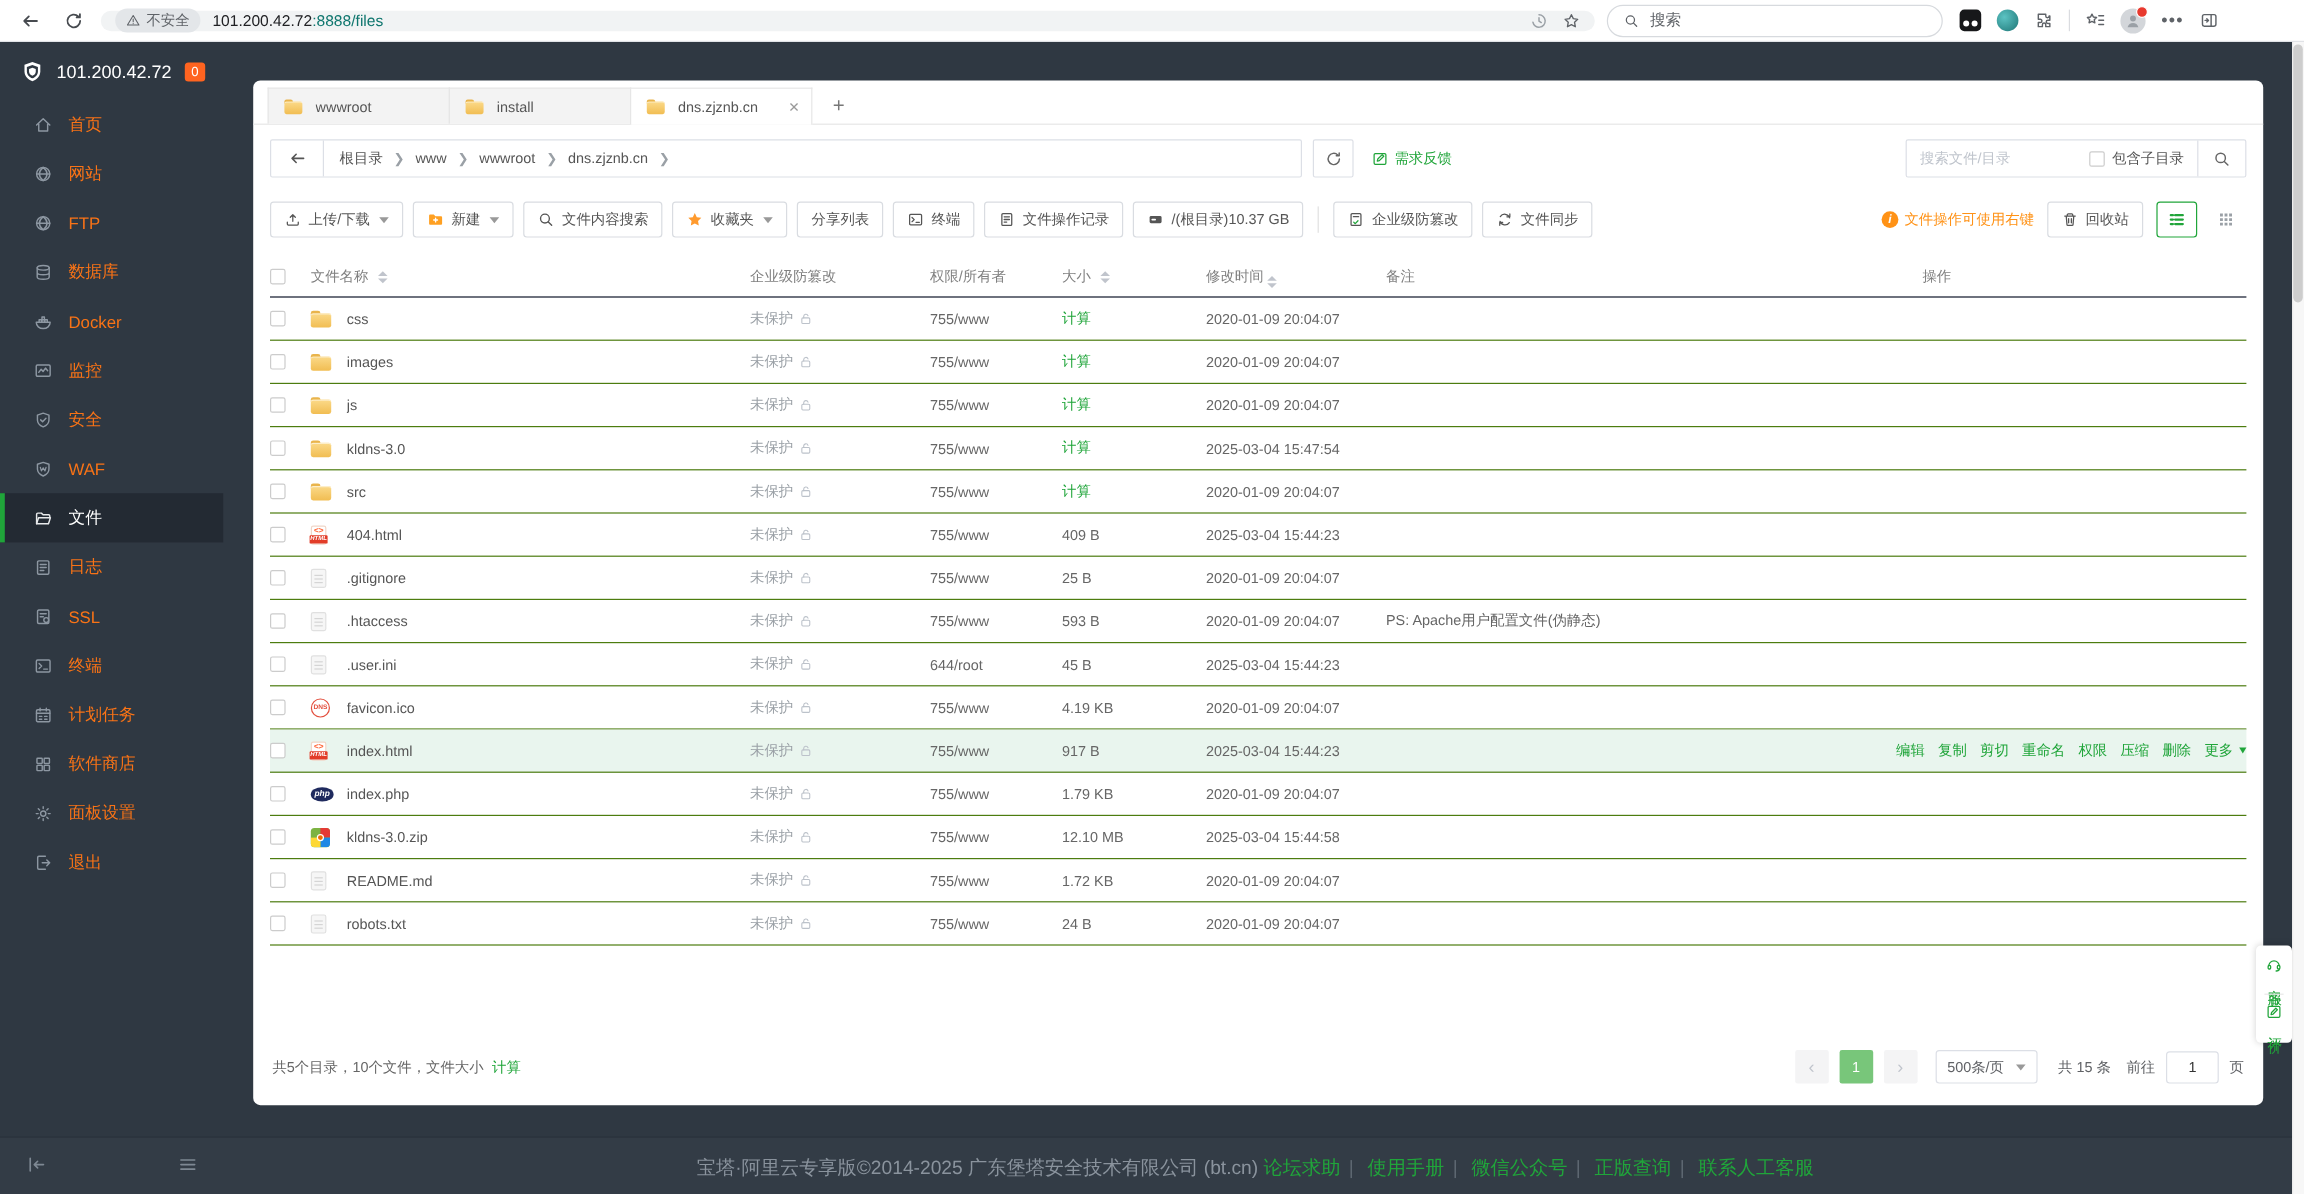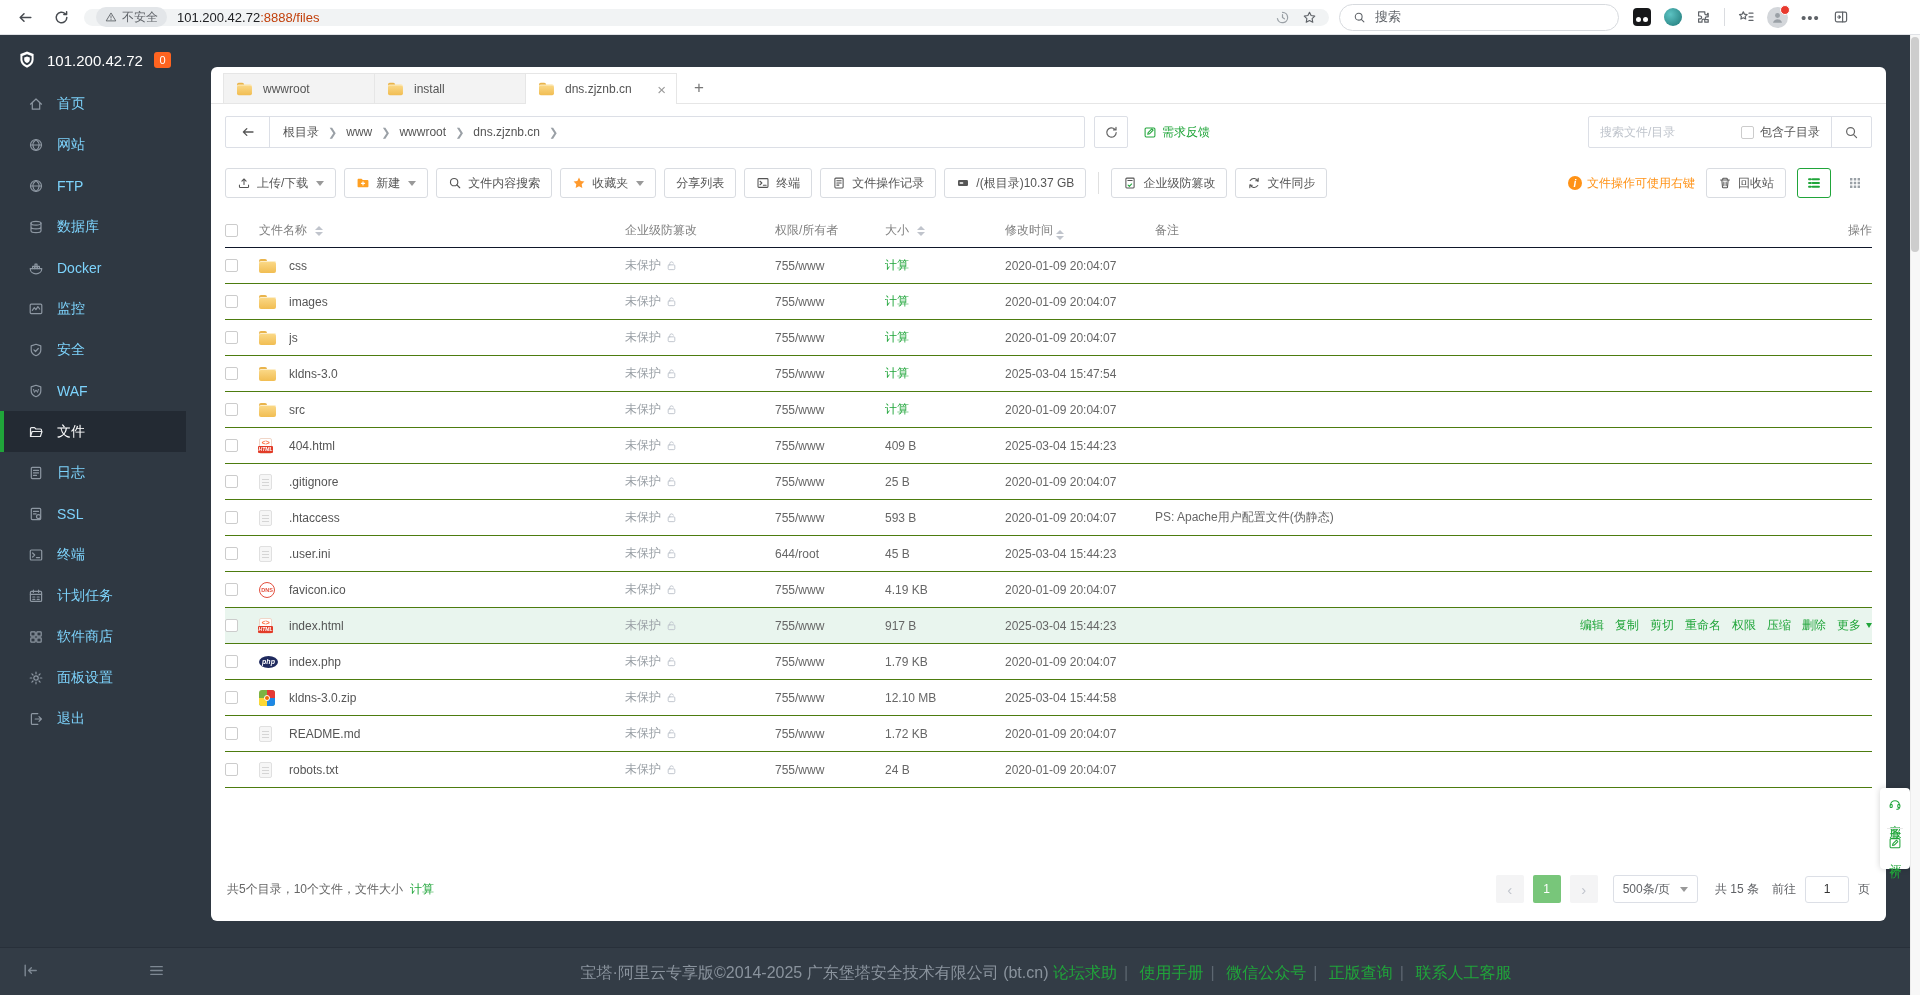--- a/index.html
+++ b/index.html
@@ -9,21 +9,21 @@
   .ic svg{width:14px;height:14px}
 
   
   .browser{position:absolute;top:0;left:0;right:0;height:35px;background:#fff;border-bottom:1px solid #e0e2e6;display:flex;align-items:center;padding:0 12px;gap:10px;z-index:20}
   .nav-ic{width:26px;height:26px;display:flex;align-items:center;justify-content:center;color:#474b50;cursor:pointer}
   .nav-ic svg{width:17px;height:17px}
   .url-pill{width:1245px;height:17px;background:#f1f3f4;border-radius:14px;display:flex;align-items:center;padding:0 12px;gap:10px;cursor:text}
   .sec-chip{height:20px;display:flex;align-items:center;gap:5px;padding:0 9px;border-radius:10px;background:#e3e6e9;color:#5f6368;font-size:12px;flex:0 0 auto}
   .sec-chip svg{width:12px;height:12px}
   .url-text{font-size:13px;color:#202124;white-space:nowrap}
-  .url-rest{color:#c2410c}
+  .url-rest{color:#0f766e}
   .pill-right{margin-left:auto;display:flex;gap:12px;align-items:center;color:#5f6368}
   .pill-right svg{width:15px;height:15px}
   .search-pill{width:280px;height:27px;border:1px solid #d7dade;border-radius:14px;display:flex;align-items:center;gap:9px;padding:0 13px;color:#5f6368;font-size:13px;cursor:text}
   .search-pill svg{width:13px;height:13px}
   .ext-icons{display:flex;align-items:center;gap:13px;margin-left:4px;color:#5f6368}
   .ext-icons svg{width:16px;height:16px}
   .ext-block{width:18px;height:18px;background:#17181a;border-radius:4px;position:relative}
   .ext-block::before,.ext-block::after{content:'';position:absolute;bottom:4px;width:5px;height:5px;border-radius:50%;background:#fff}
   .ext-block::before{left:3px}.ext-block::after{right:3px}
   .ext-swirl{width:18px;height:18px;border-radius:50%;background:radial-gradient(circle at 35% 35%,#5cc3c3,#1e7676)}
@@ -31,21 +31,21 @@
   .avatar{width:21px;height:21px;border-radius:50%;background:#d3d6da;position:relative;display:flex;align-items:center;justify-content:center;color:#9aa0a6}
   .avatar svg{width:15px;height:15px}
   .avatar::after{content:'';position:absolute;top:-2px;right:-2px;width:8px;height:8px;border-radius:50%;background:#e8392e;border:1.5px solid #fff}
   .dots{font-size:15px;letter-spacing:1px;color:#5f6368}
 
   
   .sidebar{position:absolute;top:35px;left:0;width:186px;bottom:48px;display:flex;flex-direction:column}
   .logo{display:flex;align-items:center;gap:10px;padding:15px 0 13px 17px;color:#fff;font-size:15px}
   .logo svg{width:20px;height:20px}
   .badge{min-width:17px;height:16px;background:#ff6420;color:#fff;border-radius:3px;font-size:11px;display:flex;align-items:center;justify-content:center;padding:0 4px;margin-left:1px}
-  .side-item{height:41px;display:flex;align-items:center;gap:13px;padding-left:24px;color:#7dd3fc;font-size:14px;cursor:pointer;border-left:4px solid transparent}
+  .side-item{height:41px;display:flex;align-items:center;gap:13px;padding-left:24px;color:#f97316;font-size:14px;cursor:pointer;border-left:4px solid transparent}
   .side-item .ic{color:#8d97a2}
   .side-item .ic svg{width:16px;height:16px}
   .side-item.active{background:#232a33;border-left-color:#20a53a;color:#fff}
   .side-item.active .ic{color:#e8eaec}
 
   
   .bottombar{position:absolute;left:0;right:10px;bottom:0;height:48px;background:#333c46;border-top:1px solid #28303a}
   .bb-ic{position:absolute;top:14px;color:#7e8893;cursor:pointer}
   .bb-ic svg{width:17px;height:17px}
   .bb-collapse{left:22px}
@@ -102,21 +102,21 @@
   .thead{display:flex;align-items:center;margin:16px 14px 0;height:34px;font-size:12px;color:#808080;border-bottom:1px solid #0f172a}
   .c-check{flex:0 0 34px;display:flex;align-items:center}
   .h-name{flex:0 0 366px;display:flex;align-items:center;gap:5px}
   .c-icon{flex:0 0 30px;display:flex;align-items:center}
   .c-name{flex:0 0 336px;white-space:nowrap;overflow:hidden;cursor:pointer}
   .c-tamper{flex:0 0 150px;display:flex;align-items:center;gap:5px}
   .c-perms{flex:0 0 110px}
   .c-size{flex:0 0 120px;display:flex;align-items:center;gap:5px}
   .c-mtime{flex:0 0 150px}
   .c-note{flex:1;white-space:nowrap;overflow:hidden}
-  .c-actions{flex:0 0 270px;text-align:right}
+  .c-actions{flex:0 0 270px;}
   .sort{display:inline-flex;flex-direction:column;gap:2px;margin-left:3px}
   .sort i{width:0;height:0;border-left:4px solid transparent;border-right:4px solid transparent;display:block}
   .sort .up{border-bottom:4px solid #c0c4cc}
   .sort .dn{border-top:4px solid #c0c4cc}
   .frow{display:flex;align-items:center;height:36px;margin:0 14px;border-bottom:1px solid #4d7c0f;font-size:12px;color:#555;position:relative}
   .frow.selected{background:#e9f5ee}
   .frow .c-tamper{color:#9aa0a6}
   .frow .c-perms,.frow .c-mtime,.frow .c-note,.frow .c-size{color:#666}
   .frow .c-size.link{color:#20a53a;cursor:pointer}
   .unlock{color:#bcc2ca}

